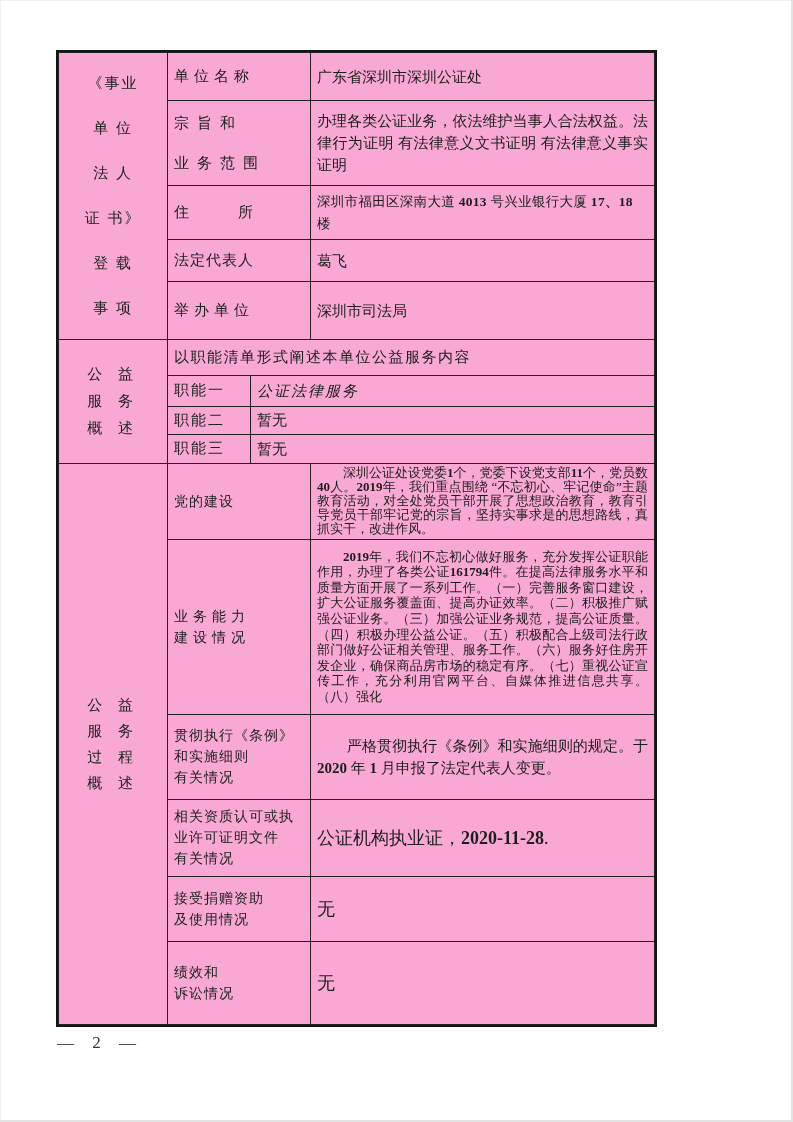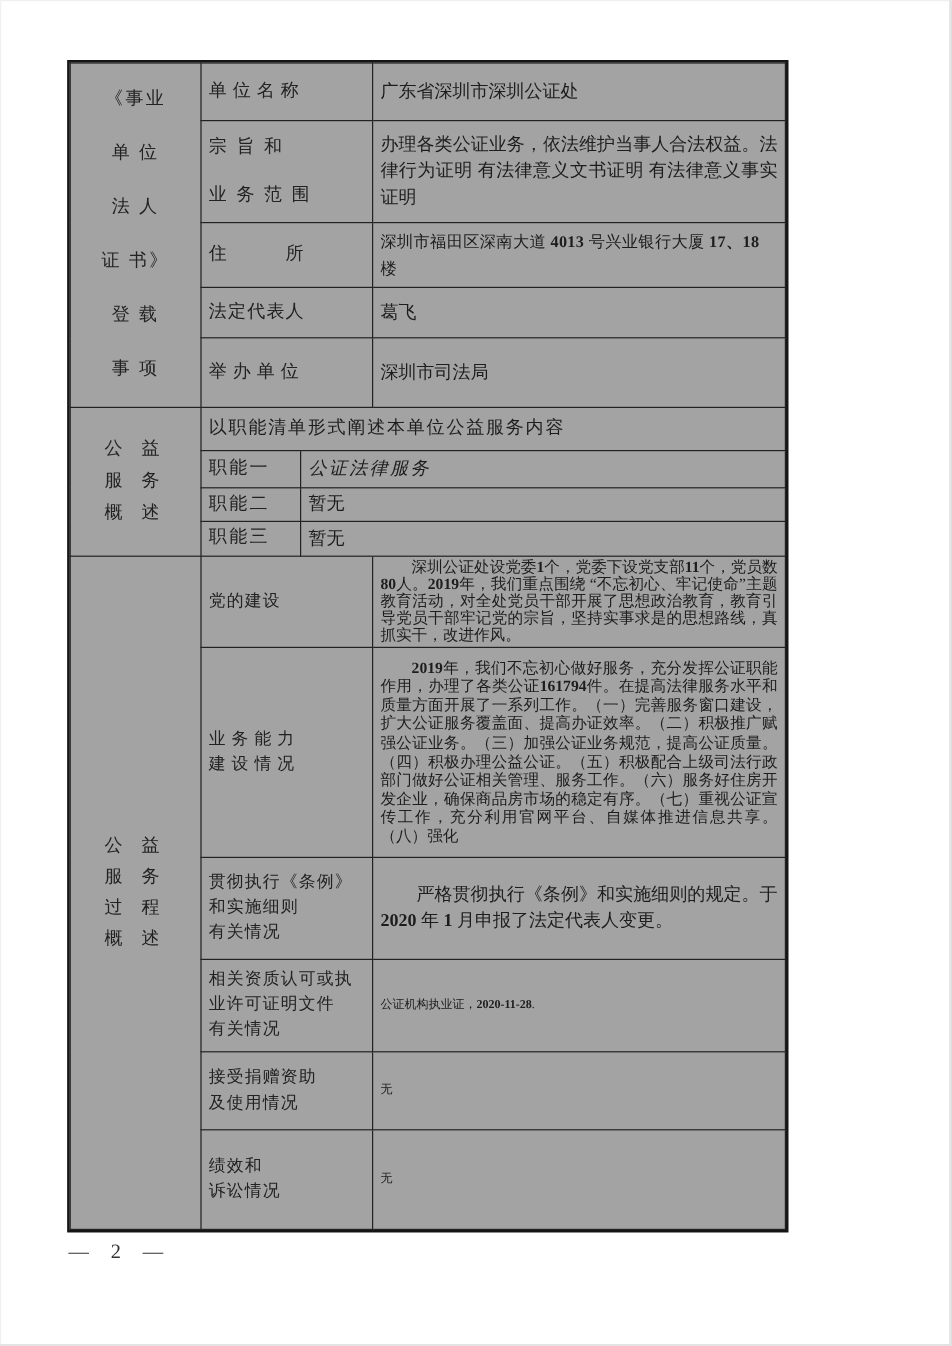--- a/index.html
+++ b/index.html
@@ -7,21 +7,21 @@
     width:793px;height:1122px;background:#ffffff;position:relative;
     font-family:"Liberation Serif","DejaVu Serif",serif;
     color:#1d1d1d;
   }
   .page{
     position:absolute;inset:0;
     box-shadow:inset -2px -2px 0 #e3e3e3, inset 1px 1px 0 #f0f0f0;
   }
   .doc-table{
     position:absolute;left:56px;top:50px;width:597px;
-    border:2px solid #151515;background:#a3a3a3;
+    border:2px solid #151515;background:#f9a8d4;
   }
   table.sec{border-collapse:collapse;width:100%;table-layout:fixed;margin:0;}
   table.sec td{
     border:1px solid #222;
     padding:2px 6px;
     vertical-align:middle;
     overflow:hidden;
     white-space:pre-line;
   }
   table.sec + table.sec tr:first-child > td{border-top:0;}
@@ -52,21 +52,21 @@
   .kai{font-style:italic;letter-spacing:2px;}
   .dense{
     font-size:13px;line-height:14.2px;text-align:justify;
     vertical-align:top;padding:4px 7px 2px 8px;text-indent:2em;
   }
   .dense2{
     font-size:13px;line-height:15.6px;text-align:justify;
     vertical-align:top;padding:6px 7px 2px 8px;text-indent:2em;
   }
   .mid{font-size:15px;line-height:22px;text-indent:2em;text-align:justify;padding-right:6px;}
-  .plain{font-size:10px;padding-left:9px;}
+  .plain{font-size:18px;padding-left:9px;}
   .bnum{font-weight:bold;margin-top:32px;}
 
   .footer{
     position:absolute;left:57px;top:1033px;
     font-size:17px;color:#333;word-spacing:12px;letter-spacing:1px;
   }
 </style>
 </head>
 <body>
 
@@ -145,21 +145,21 @@
           <col style="width:143px">
           <col>
         </colgroup>
       <tbody>
           <tr style="height:69px">
         <td class="vlabel vl-process" rowspan="6">公  益
 服  务
 过  程
 概  述</td>
         <td class="flabel flabel3 ls2">党的建设</td>
-        <td class="dense"><span>深圳公证处设党委</span><span class="bnum">1</span><span>个，党委下设党支部</span><span class="bnum">11</span><span>个，党员数</span><span class="bnum">80</span><span>人。</span><span class="bnum">2019</span><span>年，我们重点围绕 “不忘初心、牢记使命”主题教育活动，对全处党员干部开展了思想政治教育，教育引导党员干部牢记党的宗旨，坚持实事求是的思想路线，真抓实干，改进作风。</span></td>
+        <td class="dense"><span>深圳公证处设党委</span><span class="bnum">1</span><span>个，党委下设党支部</span><span class="bnum">11</span><span>个，党员数</span><span class="bnum">40</span><span>人。</span><span class="bnum">2019</span><span>年，我们重点围绕 “不忘初心、牢记使命”主题教育活动，对全处党员干部开展了思想政治教育，教育引导党员干部牢记党的宗旨，坚持实事求是的思想路线，真抓实干，改进作风。</span></td>
       </tr>
       <tr style="height:175px">
         <td class="flabel flabel3 lsw">业务能力
 建设情况</td>
         <td class="dense2"><span class="bnum">2019</span><span>年，我们不忘初心做好服务，充分发挥公证职能作用，办理了各类公证</span><span class="bnum">161794</span><span>件。在提高法律服务水平和质量方面开展了一系列工作。（一）完善服务窗口建设，扩大公证服务覆盖面、提高办证效率。（二）积极推广赋强公证业务。（三）加强公证业务规范，提高公证质量。（四）积极办理公益公证。（五）积极配合上级司法行政部门做好公证相关管理、服务工作。（六）服务好住房开发企业，确保商品房市场的稳定有序。（七）重视公证宣传工作，充分利用官网平台、自媒体推进信息共享。（八）强化</span></td>
       </tr>
       <tr style="height:85px">
         <td class="flabel flabel3">贯彻执行《条例》
 和实施细则
 有关情况</td>

